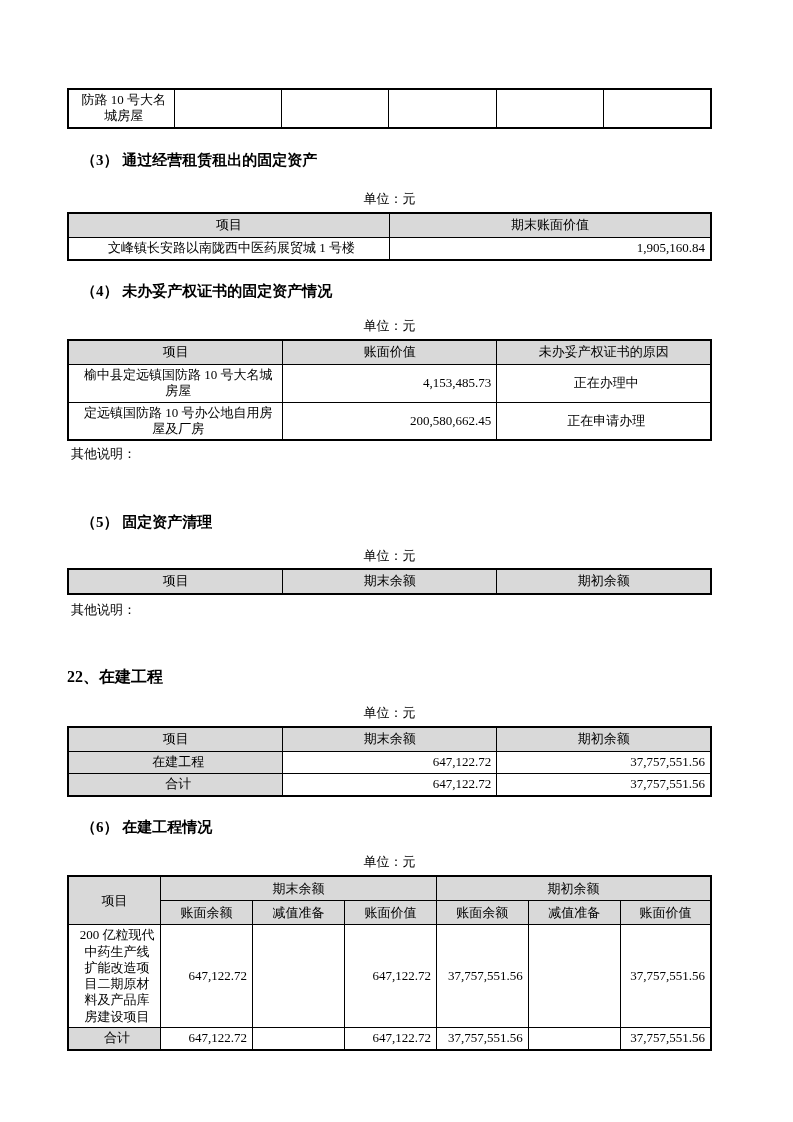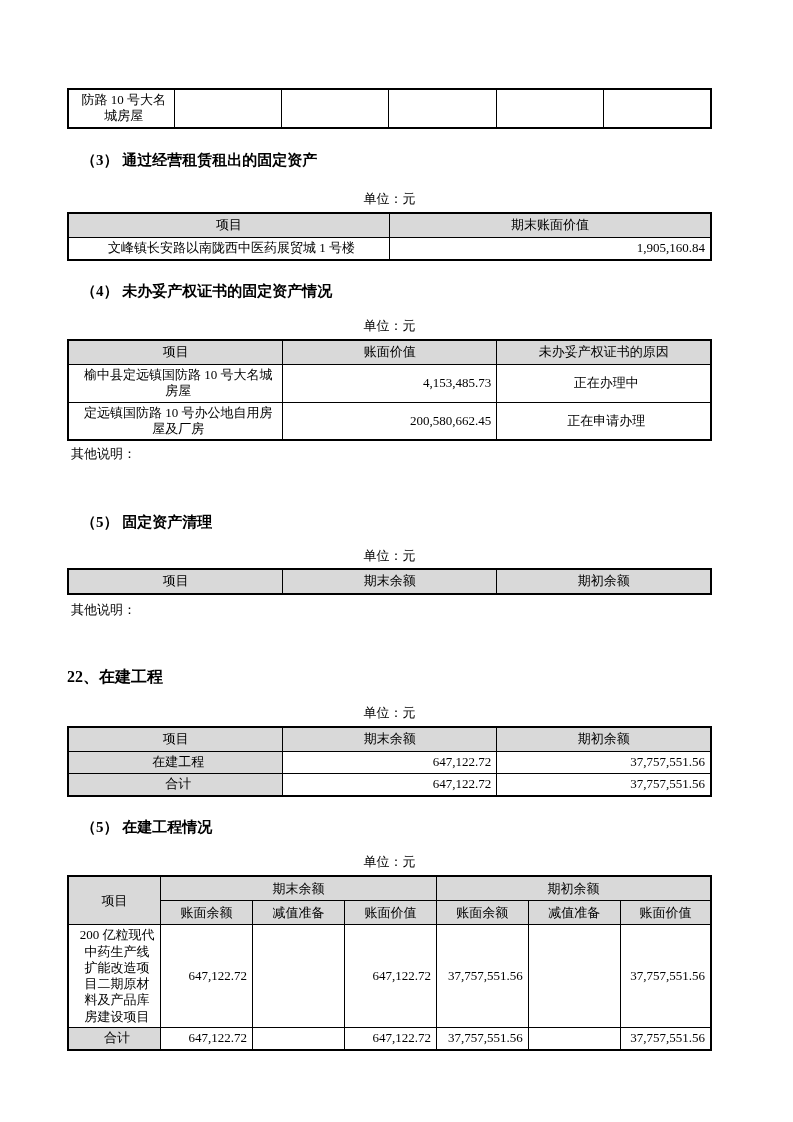--- a/index.html
+++ b/index.html
@@ -160,21 +160,21 @@
       <td class="num">37,757,551.56</td>
     </tr>
     <tr class="drow">
       <td class="item shaded">合计</td>
       <td class="num">647,122.72</td>
       <td class="num">37,757,551.56</td>
     </tr>
   </tbody>
     </table>
 
-  <p id="h221" class="heading">（5） 在建工程情况</p>
+  <p id="h221" class="heading">（6） 在建工程情况</p>
   <p id="u221" class="unit-line">单位：元</p>
   <table id="t221">
     <colgroup>
       <col style="width:14.4%">
       <col style="width:14.3%">
         <col style="width:14.3%">
         <col style="width:14.3%">
       <col style="width:14.3%">
         <col style="width:14.3%">
         <col style="width:14.1%">

